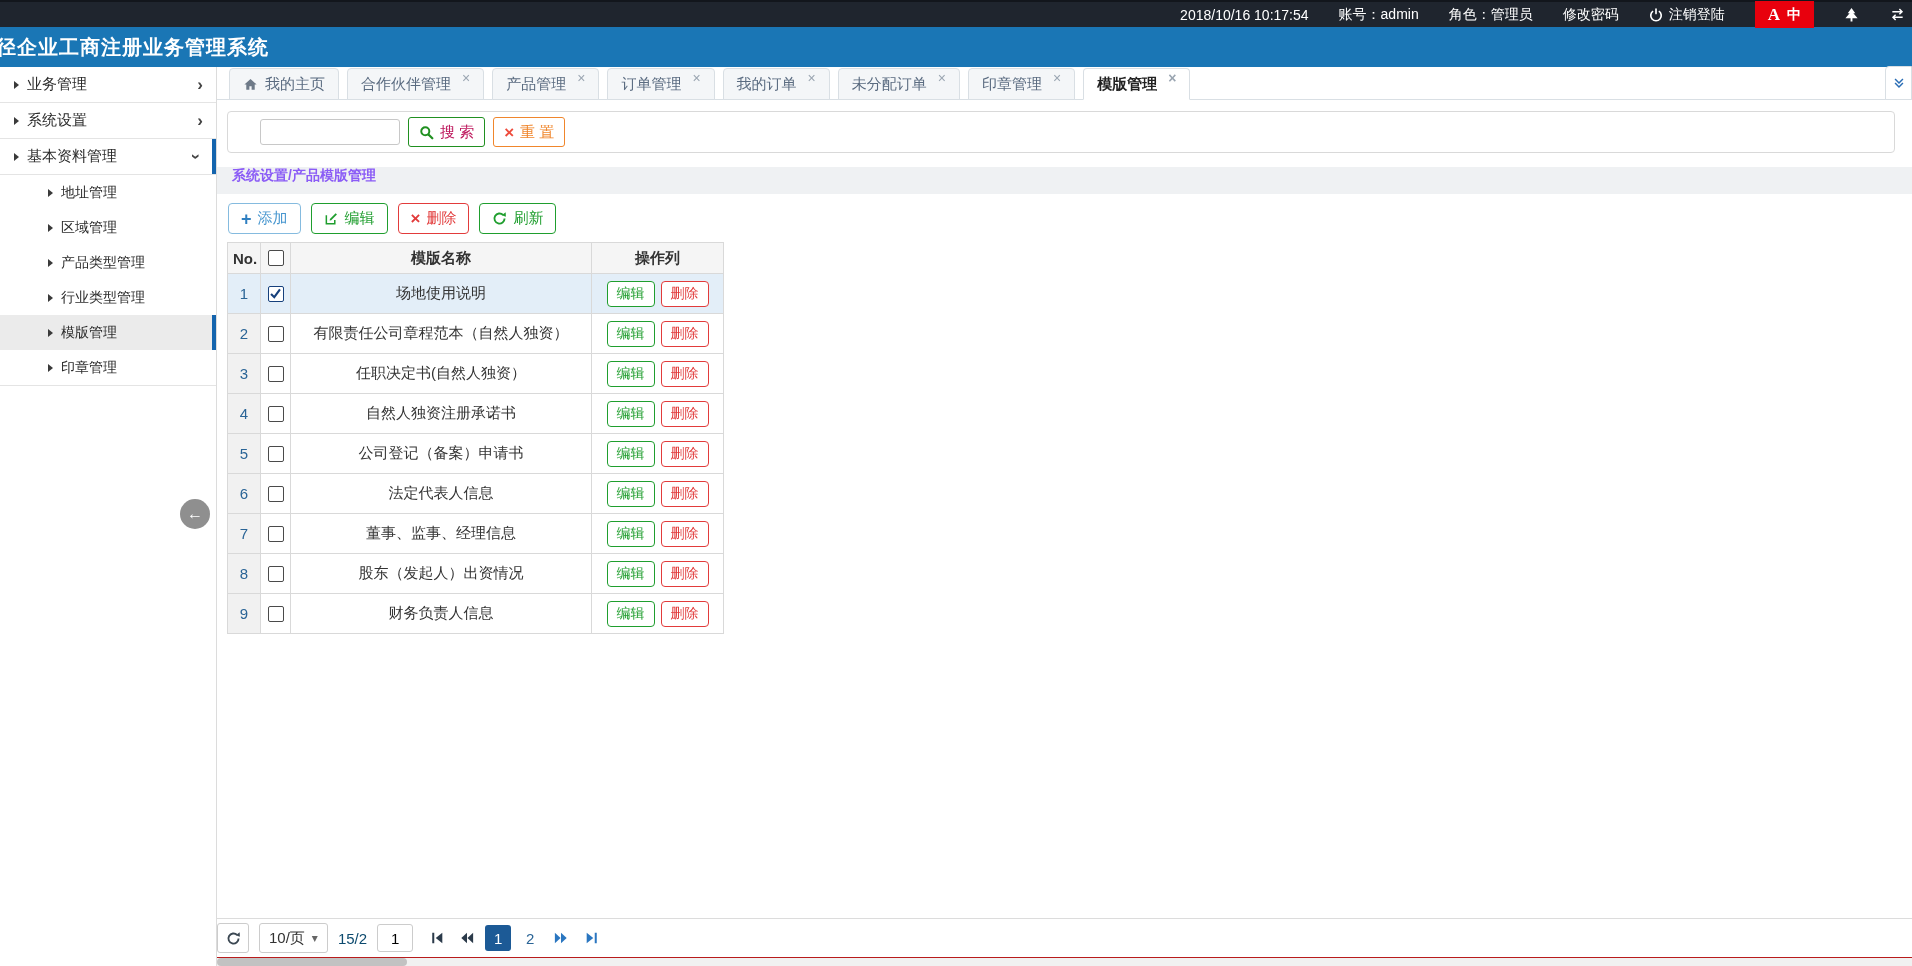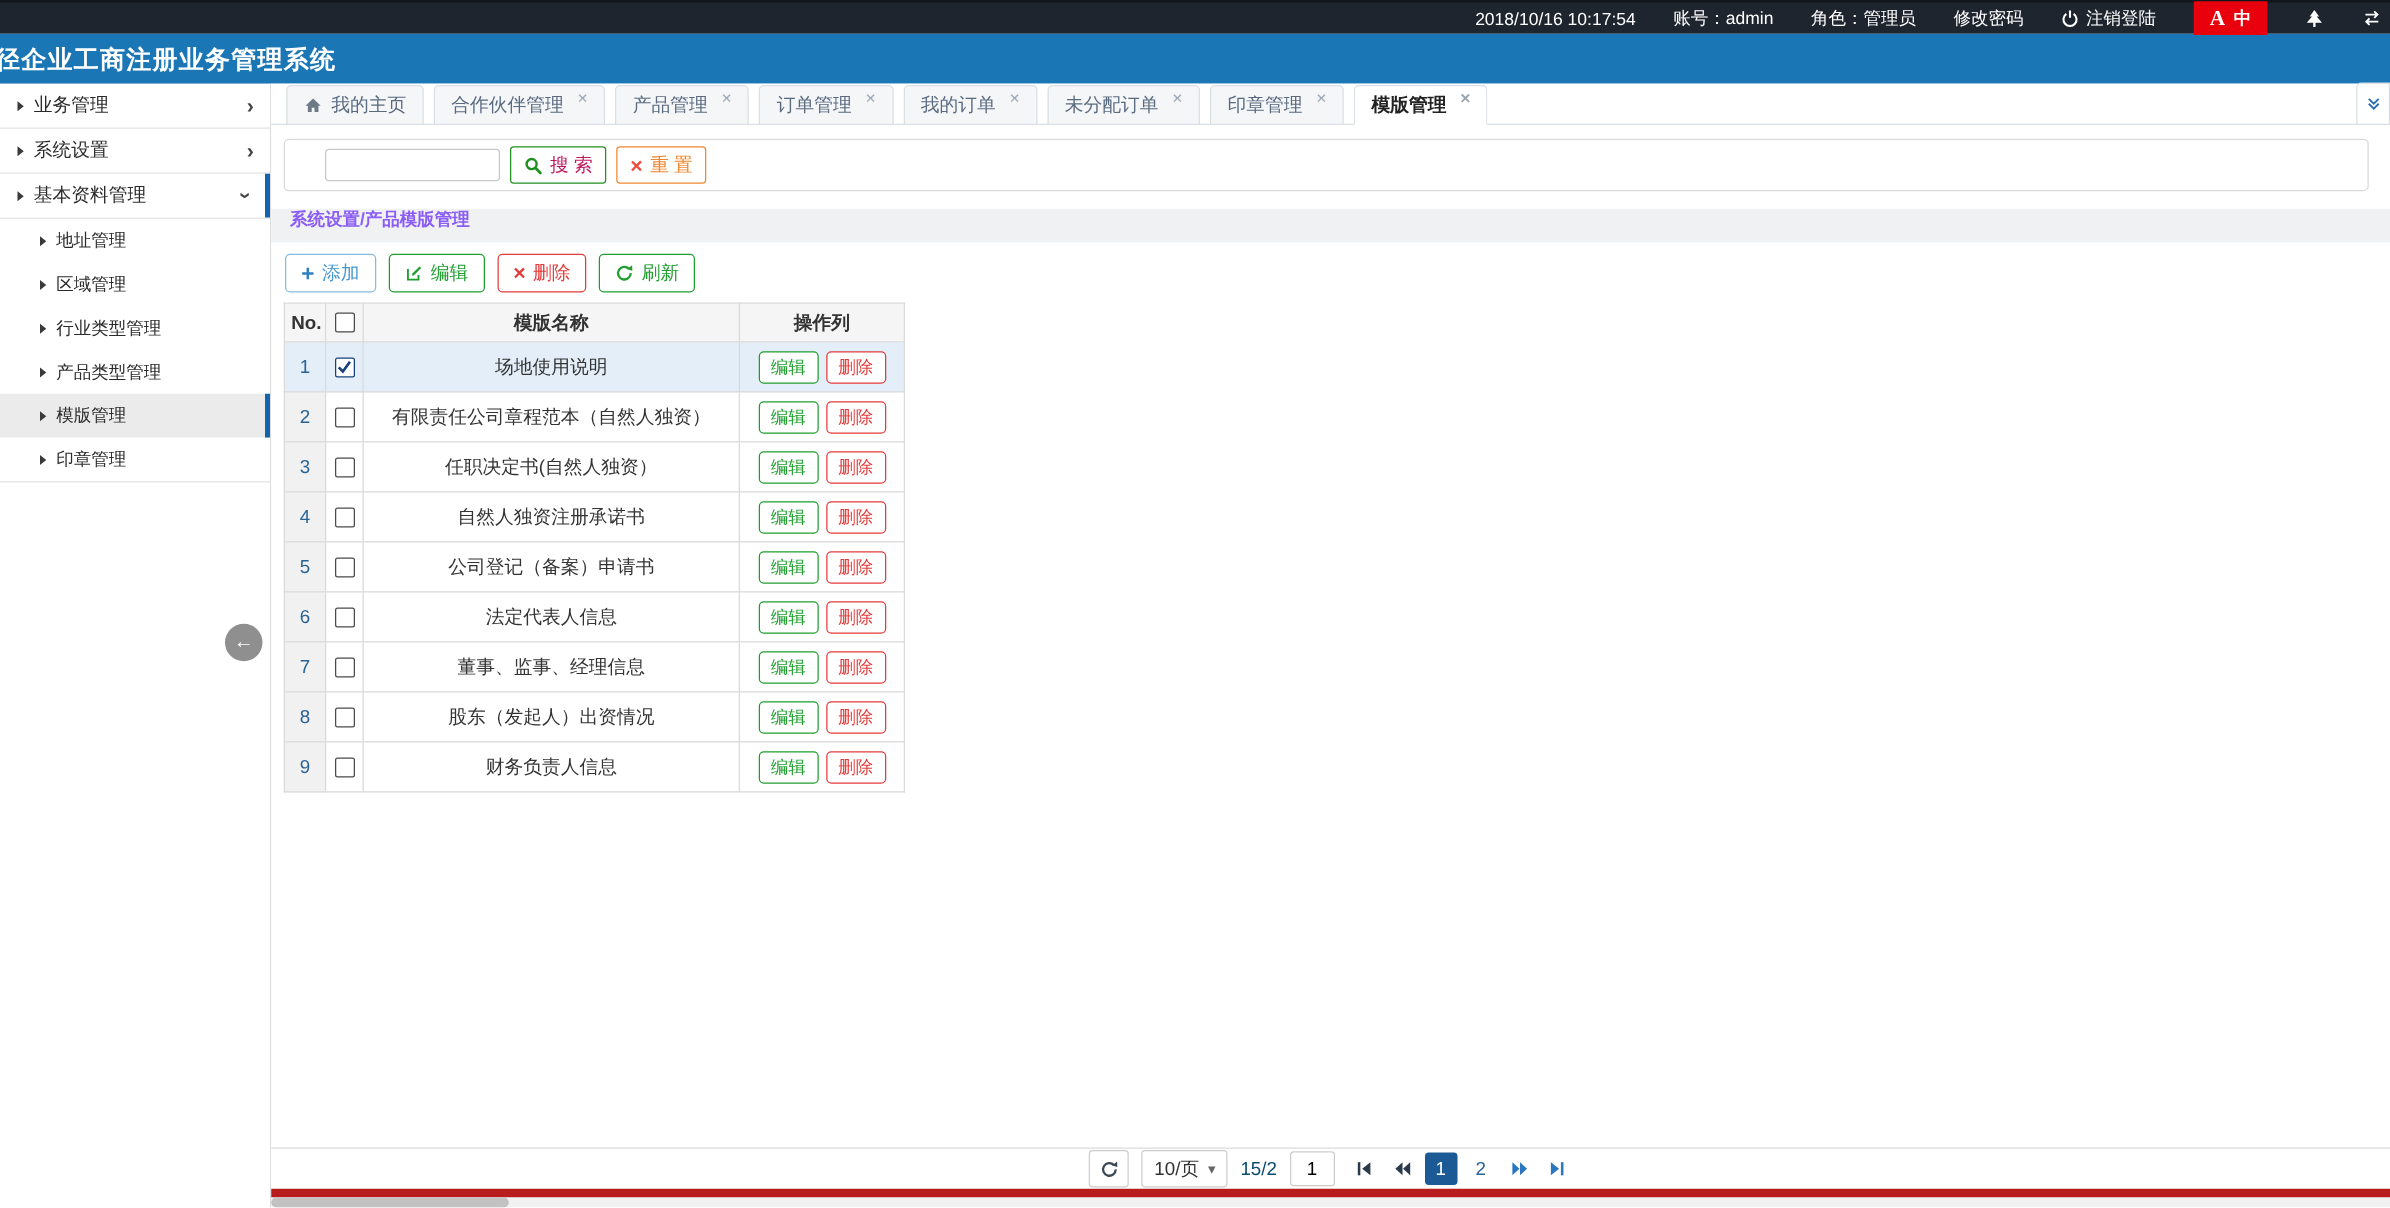--- a/index.html
+++ b/index.html
@@ -21,21 +21,21 @@
     font-size:20px; font-weight:bold; letter-spacing:1px; padding-left:0; }
   .titlebar span{ margin-left:-4px; }
 
   
   .main{ display:flex; height:899px; position:relative; }
 
   
   .sidebar{ width:217px; flex:none; background:#fff; border-right:1px solid #dcdcdc; position:relative; }
   .side-item{ position:relative; height:35px; display:flex; align-items:center; gap:8px;
     font-size:15px; color:#2b2b2b; padding-left:14px; cursor:pointer; }
-  .side-item.lv2{ padding-left:32px; font-size:14px; }
+  .side-item.lv2{ padding-left:48px; font-size:14px; }
   .side-item .tri{ width:0; height:0; border-left:5px solid #3a3a3a;
     border-top:4px solid transparent; border-bottom:4px solid transparent; flex:none; }
   .side-item .chev{ position:absolute; right:13px; color:#444; font-size:17px; font-weight:bold; line-height:1; }
   .side-item .chev.down{ transform:rotate(90deg); right:16px; }
   .side-item.selected{ background:#ebebeb; }
   .accent-bar{ position:absolute; right:0; top:0; bottom:0; width:4px; background:#1464ad; }
   .side-divider{ height:1px; background:#e4e4e4; }
   .collapse-btn{ position:absolute; left:180px; top:432px; width:30px; height:30px; border-radius:50%;
     background:#8f8f8f; color:#fff; display:flex; align-items:center; justify-content:center;
     font-size:16px; z-index:5; cursor:pointer; box-shadow:0 0 0 2px #fff; }
@@ -92,22 +92,22 @@
     background:#fff; margin:0 auto; display:flex; align-items:center; justify-content:center;
     cursor:pointer; }
   .checkbox.checked{ border-color:#16407c; }
   .row-btn{ display:inline-flex; align-items:center; justify-content:center; height:26px;
     padding:0 9px; border:1px solid; border-radius:4px; background:#fff; font-size:14px; cursor:pointer; }
   .row-btn.edit{ color:#1f9e2e; border-color:#1f9e2e; margin-right:6px; }
   .row-btn.del{ color:#e23b3b; border-color:#e23b3b; }
 
   
   .pager{ position:absolute; left:0; right:0; bottom:8px; height:40px; background:#fff;
-    border-top:1px solid #dcdcdc; border-bottom:7px solid #b91c1c; display:flex;
-    align-items:center; justify-content:center; gap:10px; font-size:15px; }
+    border-top:1px solid #dcdcdc; border-bottom:1px solid #b91c1c; display:flex;
+    align-items:center; gap:10px; font-size:15px; }
   .pbtn{ height:30px; min-width:32px; border:1px solid #ccc; border-radius:3px; background:#fff;
     display:flex; align-items:center; justify-content:center; cursor:pointer; }
   .psize{ gap:7px; padding:0 9px; color:#333; }
   .psize .caret{ color:#666; font-size:12px; }
   .ptotal{ color:#0c4a6e; }
   .pinput{ width:36px; height:28px; border:1px solid #ccc; border-radius:3px;
     text-align:center; font-size:15px; }
   .pnav{ display:flex; align-items:center; gap:6px; margin-left:2px; }
   .navbtn{ display:flex; align-items:center; justify-content:center; width:24px; height:26px; cursor:pointer; }
   .page-num{ min-width:26px; height:26px; display:flex; align-items:center; justify-content:center;
@@ -178,25 +178,25 @@
       <div class="side-item lv2">
         <span class="tri"></span>
         <span>地址管理</span>
       </div>
       <div class="side-item lv2">
         <span class="tri"></span>
         <span>区域管理</span>
       </div>
       <div class="side-item lv2">
         <span class="tri"></span>
+        <span>产品类型管理</span>
+      </div>
+      <div class="side-item lv2">
+        <span class="tri"></span>
         <span>行业类型管理</span>
-      </div>
-      <div class="side-item lv2">
-        <span class="tri"></span>
-        <span>产品类型管理</span>
       </div>
       <div class="side-item lv2 selected">
         <span class="tri"></span>
         <span>模版管理</span>
         <span class="accent-bar"></span>
       </div>
       <div class="side-item lv2">
         <span class="tri"></span>
         <span>印章管理</span>
       </div>

